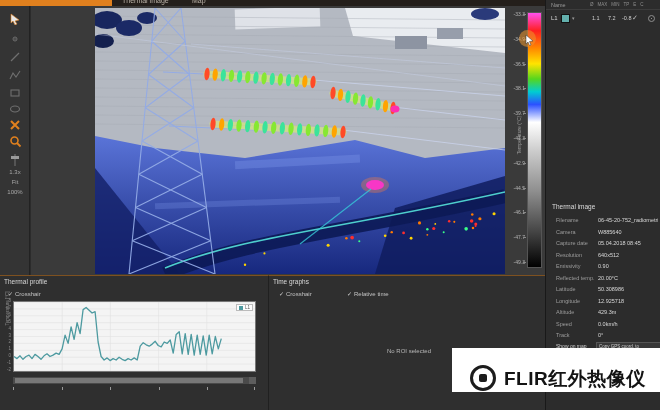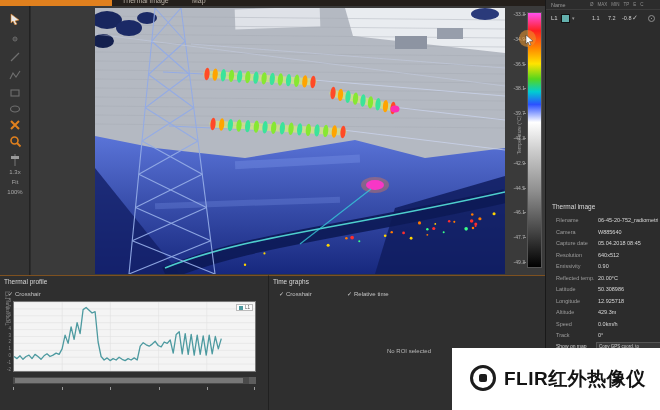--- a/index.html
+++ b/index.html
@@ -76,21 +76,21 @@
      border:1px solid #bbb; padding:0 2px; display:flex; align-items:center; gap:2px; }
   #chart-legend .sw { width:4px; height:4px; }
   #hscroll { position:absolute; left:13px; top:101px; width:243px; height:7px; background:#4a4a4a; }
   #hscroll .thumb { position:absolute; left:2px; top:1px; width:228px; height:5px; background:#787878; }
   #hscroll .btn { position:absolute; right:0; top:0; width:7px; height:7px; background:#5d5d5d; }
   .xtick { position:absolute; top:111px; width:1px; height:3px; background:#9a9a9a; }
 
   #no-roi { position:absolute; left:118px; top:72px; font-size:6px; color:#b7b7b7; }
 
   
-  #watermark { position:absolute; left:452px; top:348px; width:208px; height:62px; background:#ffffff; z-index:50; }
+  #watermark { position:absolute; left:452px; top:348px; width:208px; height:44px; background:#ffffff; z-index:50; }
   #wm-logo { position:absolute; left:18px; top:17px; width:26px; height:26px; border-radius:50%; border:3px solid #1c1c1c; }
   #wm-logo::after { content:""; position:absolute; left:6px; top:6px; width:8px; height:8px; background:#1c1c1c; border-radius:2px; }
   #wm-text { position:absolute; left:52px; top:18px; font-size:19px; font-weight:bold; color:#141414;
      letter-spacing:0.5px; white-space:nowrap; }
 </style>
 </head>
 <body>
 
 <div id="stage">
 

